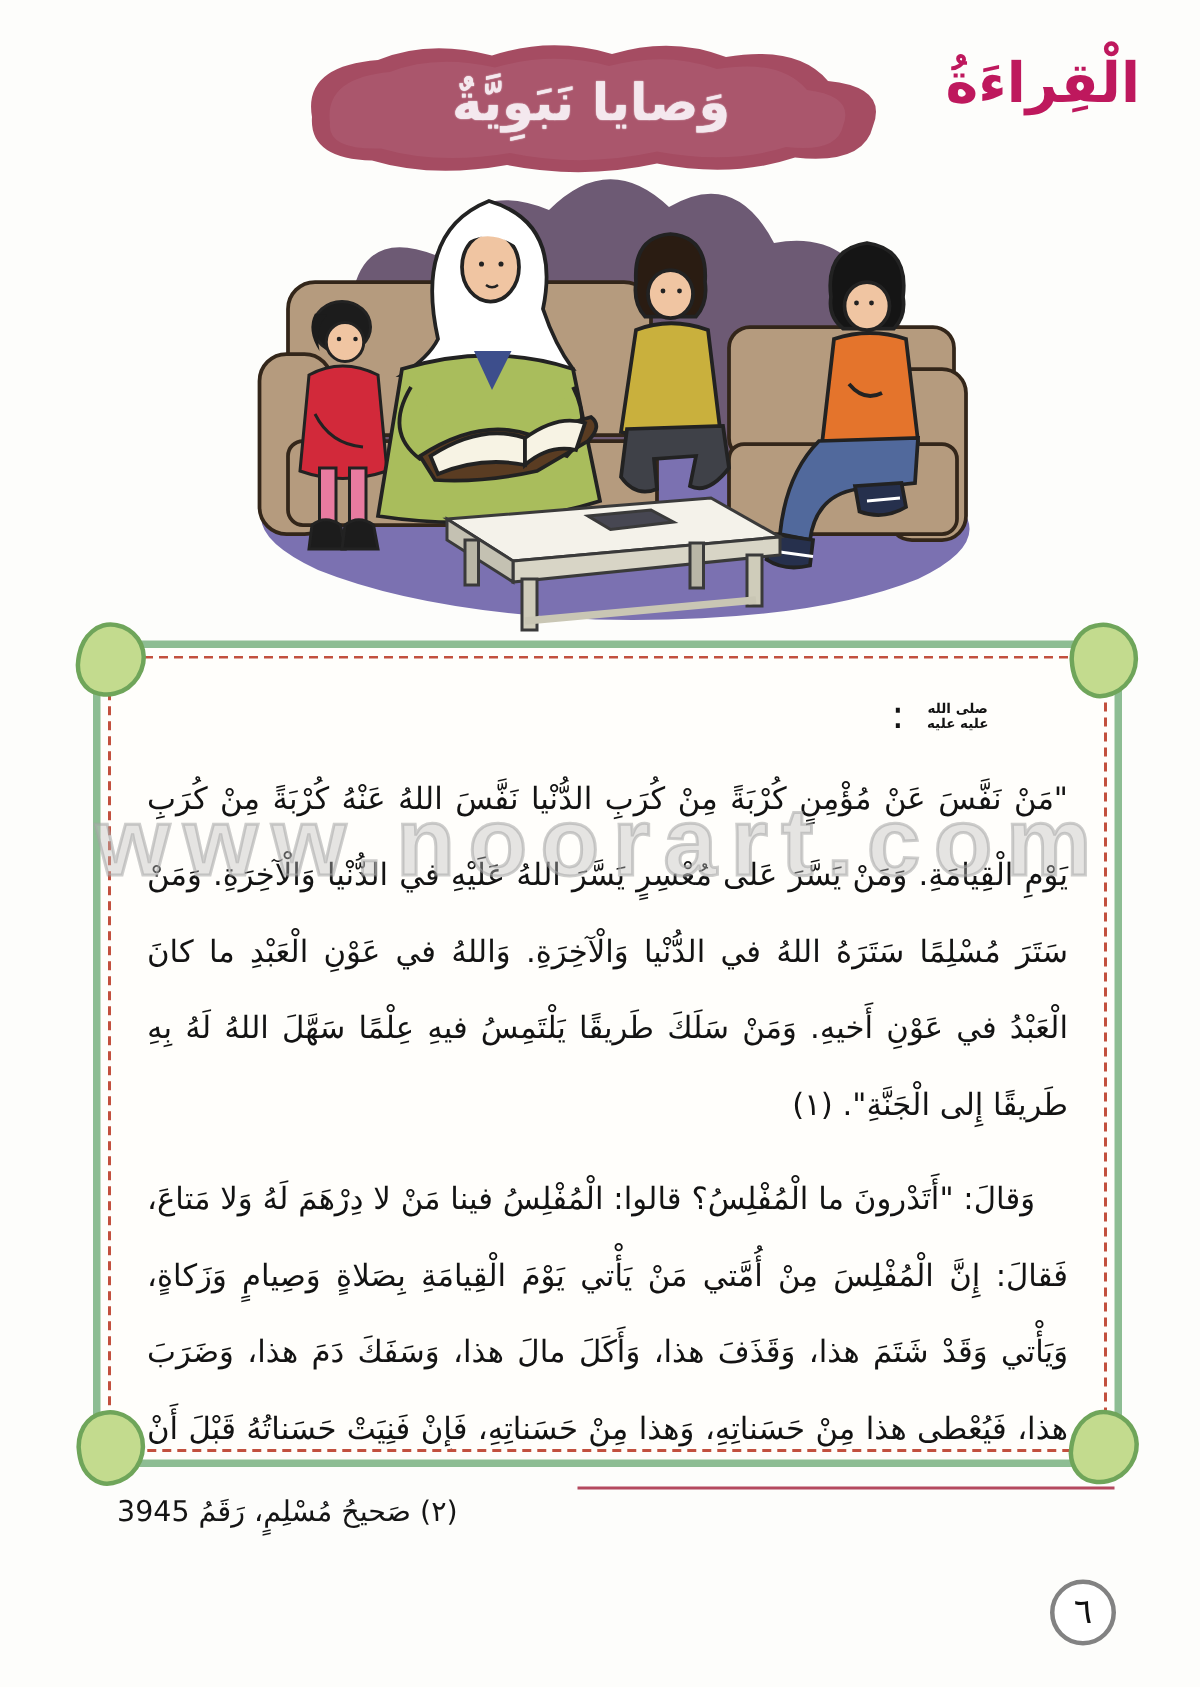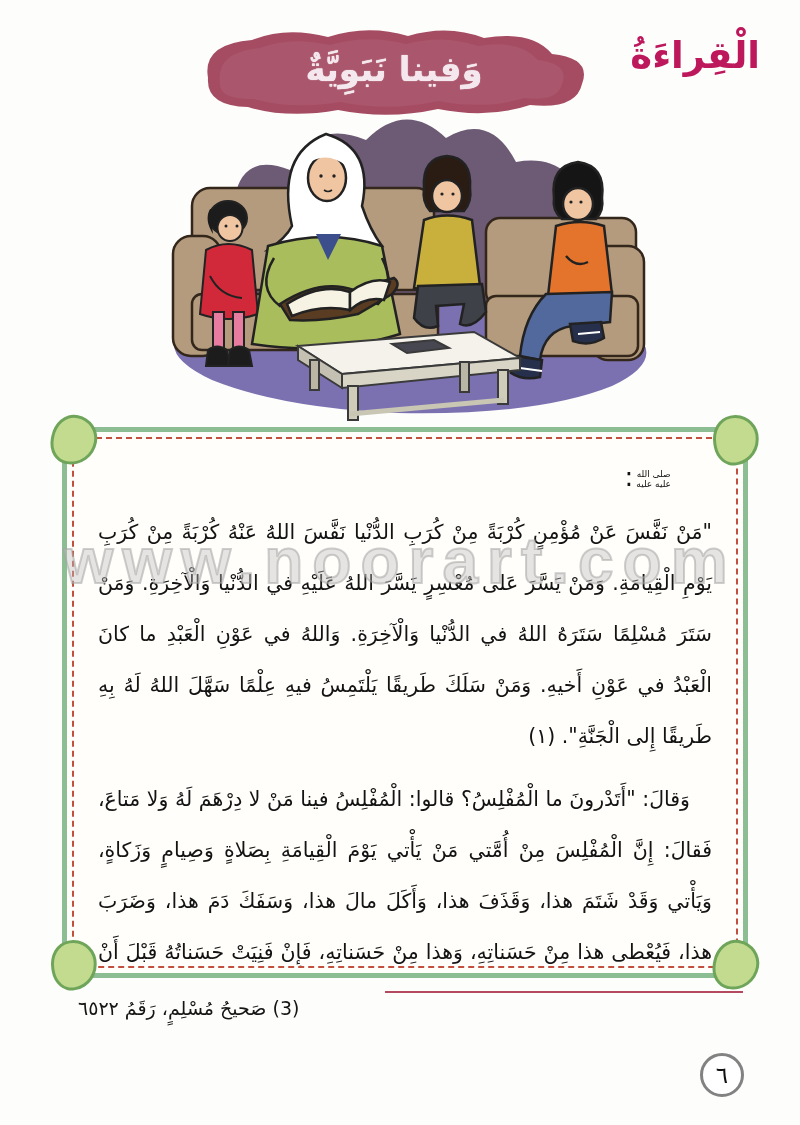--- a/index.html
+++ b/index.html
@@ -46,22 +46,22 @@
     border:3px solid #6fa55a; z-index:4;
     border-radius:48% 52% 58% 42% / 52% 48% 55% 45%;
   }
   .c-tl { top:-17px; left:-16px;  transform:rotate(10deg); }
   .c-tr { top:-17px; right:-16px; transform:rotate(-10deg); }
   .c-bl { bottom:-17px; left:-16px;  transform:rotate(-10deg); }
   .c-br { bottom:-17px; right:-16px; transform:rotate(10deg); }
 
   .intro { margin:8px 38px 2px 0; font-size:26px; line-height:44px; }
   .pbuh {
-    display:inline-block; vertical-align:middle; margin:0 3px; text-align:center;
-    font-size:9px; line-height:10px; font-weight:normal;
+    display:inline-block; vertical-align:middle; margin:0 15px; text-align:center;
+    font-size:9px; line-height:10px; font-weight:bold;
   }
   .pbuh span { display:block; }
   .para { margin:8px 0 0 0; font-size:20.5px; line-height:51px; text-align:justify; }
   .para.second { text-indent:22px; margin-top:12px; }
 
   
   .footnote-divider {
     position:absolute; top:991px; left:385px; width:358px; height:2px;
     background:#b4495f; z-index:2;
   }
@@ -85,21 +85,21 @@
 
 <div class="page">
 
   <div class="section-label">الْقِراءَةُ</div>
 
   <div class="banner">
     <svg viewBox="0 0 428 100" width="428" height="100">
       <path fill="#a54c62" d="M28,56 Q22,22 72,18 Q106,4 148,15 Q188,2 228,14 Q268,2 304,16 Q352,8 372,32 Q412,36 402,62 Q396,88 350,83 Q308,97 258,87 Q208,98 158,88 Q108,97 68,85 Q26,84 28,56 Z"></path>
       <path fill="#b06076" opacity="0.5" d="M40,60 Q36,30 80,26 Q110,14 150,23 Q188,12 226,22 Q264,12 298,24 Q340,17 358,38 Q390,42 382,62 Q378,80 344,76 Q306,88 258,79 Q208,90 160,80 Q112,88 74,77 Q38,78 40,60 Z" style="mix-blend-mode:lighten"></path>
     </svg>
-    <div class="banner-text">وَفينا نَبَوِيَّةٌ</div>
+    <div class="banner-text">وَصايا نَبَوِيَّةٌ</div>
   </div>
 
   <div class="illustration">
     <svg viewBox="0 0 525 322" width="525" height="322">
 
       <path d="M55,200 L55,122 Q48,86 95,90 Q104,46 150,64 Q174,12 226,34 Q266,-6 306,32 Q350,6 376,56 Q432,46 446,106 Q488,116 481,162 L481,205 Q300,236 55,200 Z" fill="#6d5a74"></path>
 
       <path d="M58,212 Q4,242 72,274 Q142,302 257,307 Q397,310 472,280 Q527,254 494,226 Q466,205 420,200 L102,194 Q72,200 58,212 Z" fill="#7b71b1"></path>
 
       <g stroke="#33261a" stroke-width="2.5" fill="#b59b7e">
@@ -190,19 +190,19 @@
     <div class="corner c-br"></div>
 
     <div class="reading-inner">
       <p class="intro"><span class="pbuh"><span>صلى الله</span><span>عليه عليه</span></span><span>:</span></p>
       <p class="para first">"مَنْ نَفَّسَ عَنْ مُؤْمِنٍ كُرْبَةً مِنْ كُرَبِ الدُّنْيا نَفَّسَ اللهُ عَنْهُ كُرْبَةً مِنْ كُرَبِ يَوْمِ الْقِيامَةِ. وَمَنْ يَسَّرَ عَلى مُعْسِرٍ يَسَّرَ اللهُ عَلَيْهِ في الدُّنْيا وَالْآخِرَةِ. وَمَنْ سَتَرَ مُسْلِمًا سَتَرَهُ اللهُ في الدُّنْيا وَالْآخِرَةِ. وَاللهُ في عَوْنِ الْعَبْدِ ما كانَ الْعَبْدُ في عَوْنِ أَخيهِ. وَمَنْ سَلَكَ طَريقًا يَلْتَمِسُ فيهِ عِلْمًا سَهَّلَ اللهُ لَهُ بِهِ طَريقًا إِلى الْجَنَّةِ". (١)</p>
       <p class="para second">وَقالَ: "أَتَدْرونَ ما الْمُفْلِسُ؟ قالوا: الْمُفْلِسُ فينا مَنْ لا دِرْهَمَ لَهُ وَلا مَتاعَ، فَقالَ: إِنَّ الْمُفْلِسَ مِنْ أُمَّتي مَنْ يَأْتي يَوْمَ الْقِيامَةِ بِصَلاةٍ وَصِيامٍ وَزَكاةٍ، وَيَأْتي وَقَدْ شَتَمَ هذا، وَقَذَفَ هذا، وَأَكَلَ مالَ هذا، وَسَفَكَ دَمَ هذا، وَضَرَبَ هذا، فَيُعْطى هذا مِنْ حَسَناتِهِ، وَهذا مِنْ حَسَناتِهِ، فَإِنْ فَنِيَتْ حَسَناتُهُ قَبْلَ أَنْ يُقْضى ما عَلَيْهِ أُخِذَ مِنْ خَطاياهُمْ، فَطُرِحَتْ عَلَيْهِ، ثُمَّ طُرِحَ في النّارِ". (٢)</p>
     </div>
   </div>
 
   <div class="footnote-divider"></div>
-  <div class="footnote fn2">(3) صَحيحُ مُسْلِمٍ، رَقَمُ ٦٥٢٢</div>
+  <div class="footnote fn2">(٢) صَحيحُ مُسْلِمٍ، رَقَمُ 3945</div>
 
   <div class="page-number">
       <span>٦</span>
     </div>
 
 </div>
 
 </body></html>

